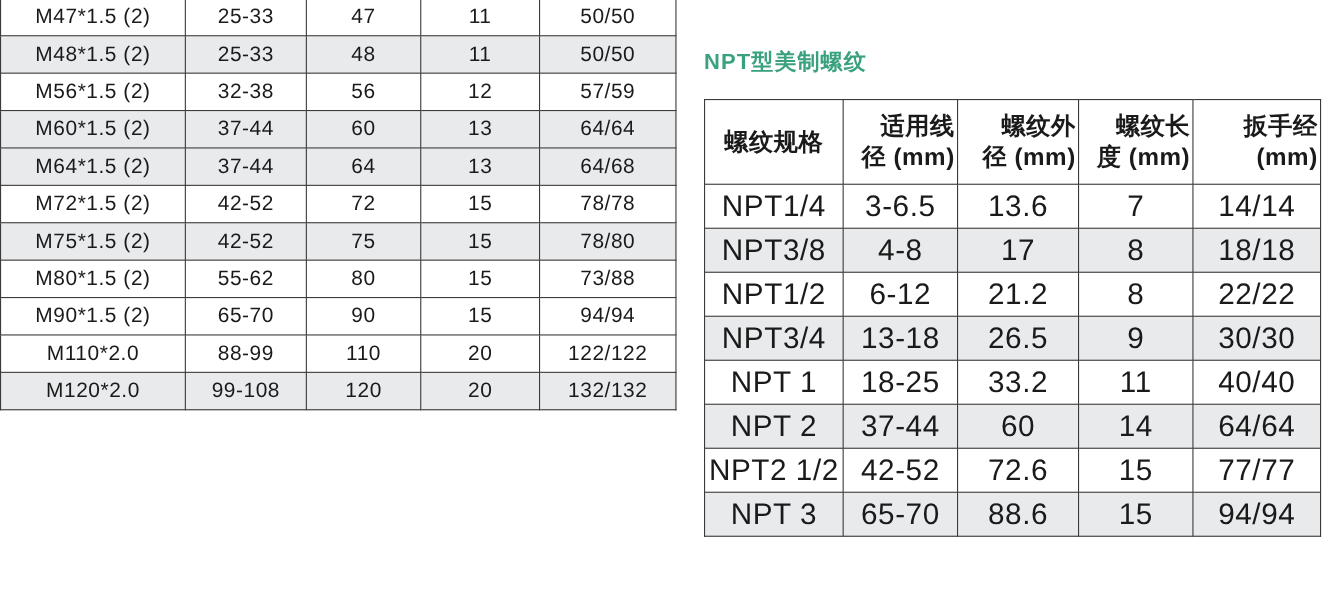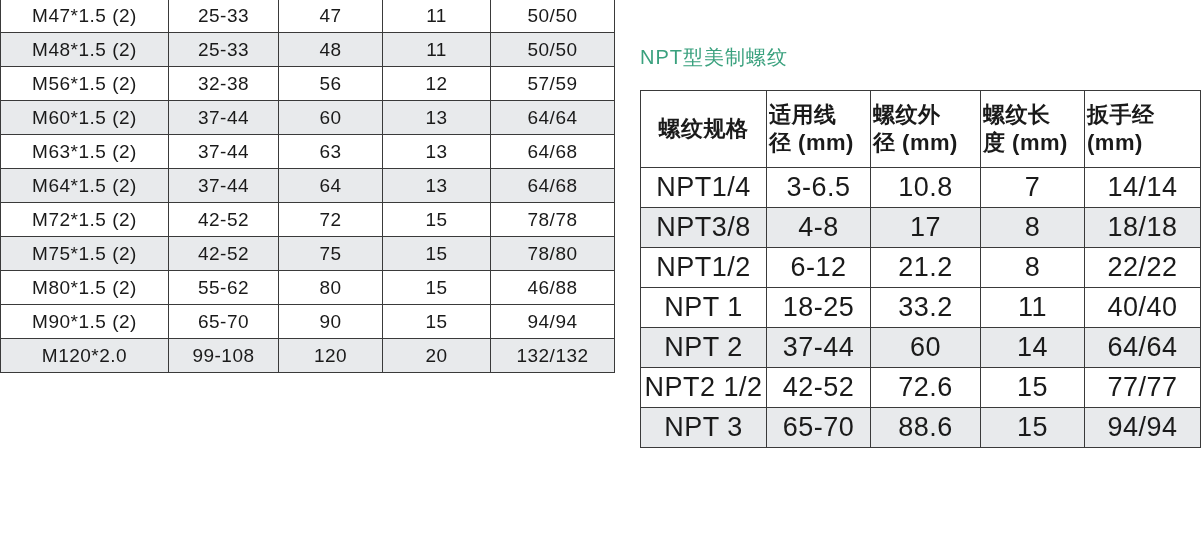--- a/index.html
+++ b/index.html
@@ -64,21 +64,21 @@
   
   .right-section {
     position: absolute;
     left: 640px;
     top: 0px;
     width: 560px;
   }
   .npt-title {
     color: #3aa17e;
     font-size: 20px;
-    font-weight: normal;
+    font-weight: bold;
     letter-spacing: 1px;
     margin: 45px 0 0 0;
     padding: 0;
     line-height: 1.2;
   }
   .right-table-wrap {
     margin-top: 21px;
   }
   .right-table-wrap table.grid {
     width: 560px;
@@ -98,21 +98,21 @@
     height: 76px;
     font-size: 22px;
     font-weight: bold;
     background: #ffffff;
     line-height: 1.28;
     padding: 0 2px;
   }
   .hdr .hdr-in {
     display: block;
     white-space: normal;
-    text-align: left;
+    text-align: right;
   }
   .hdr .hdr-single {
     display: block;
     white-space: nowrap;
   }
 </style>
 </head>
 <body>
 
 <div class="page">
@@ -148,27 +148,20 @@
             <td>12</td>
             <td>57/59</td>
           </tr>
           <tr class="shaded">
             <td>M60*1.5 (2)</td>
             <td>37-44</td>
             <td>60</td>
             <td>13</td>
             <td>64/64</td>
           </tr>
-          <tr class="plain">
-            <td>M63*1.5 (2)</td>
-            <td>37-44</td>
-            <td>63</td>
-            <td>13</td>
-            <td>64/68</td>
-          </tr>
           <tr class="shaded">
             <td>M64*1.5 (2)</td>
             <td>37-44</td>
             <td>64</td>
             <td>13</td>
             <td>64/68</td>
           </tr>
           <tr class="plain">
             <td>M72*1.5 (2)</td>
             <td>42-52</td>
@@ -181,28 +174,35 @@
             <td>42-52</td>
             <td>75</td>
             <td>15</td>
             <td>78/80</td>
           </tr>
           <tr class="plain">
             <td>M80*1.5 (2)</td>
             <td>55-62</td>
             <td>80</td>
             <td>15</td>
-            <td>46/88</td>
+            <td>73/88</td>
           </tr>
           <tr class="plain">
             <td>M90*1.5 (2)</td>
             <td>65-70</td>
             <td>90</td>
             <td>15</td>
             <td>94/94</td>
+          </tr>
+          <tr class="plain">
+            <td>M110*2.0</td>
+            <td>88-99</td>
+            <td>110</td>
+            <td>20</td>
+            <td>122/122</td>
           </tr>
           <tr class="shaded">
             <td>M120*2.0</td>
             <td>99-108</td>
             <td>120</td>
             <td>20</td>
             <td>132/132</td>
           </tr>
         </tbody>
     </table>
@@ -237,38 +237,45 @@
                 <span class="hdr-in">度 (mm)</span>
               </td>
               <td class="hdr">
                 <span class="hdr-in">扳手经</span>
                 <span class="hdr-in">(mm)</span>
               </td>
             </tr>
             <tr class="plain">
               <td>NPT1/4</td>
               <td>3-6.5</td>
-              <td>10.8</td>
+              <td>13.6</td>
               <td>7</td>
               <td>14/14</td>
             </tr>
             <tr class="shaded">
               <td>NPT3/8</td>
               <td>4-8</td>
               <td>17</td>
               <td>8</td>
               <td>18/18</td>
             </tr>
             <tr class="plain">
               <td>NPT1/2</td>
               <td>6-12</td>
               <td>21.2</td>
               <td>8</td>
               <td>22/22</td>
             </tr>
+            <tr class="shaded">
+              <td>NPT3/4</td>
+              <td>13-18</td>
+              <td>26.5</td>
+              <td>9</td>
+              <td>30/30</td>
+            </tr>
             <tr class="plain">
               <td>NPT 1</td>
               <td>18-25</td>
               <td>33.2</td>
               <td>11</td>
               <td>40/40</td>
             </tr>
             <tr class="shaded">
               <td>NPT 2</td>
               <td>37-44</td>

